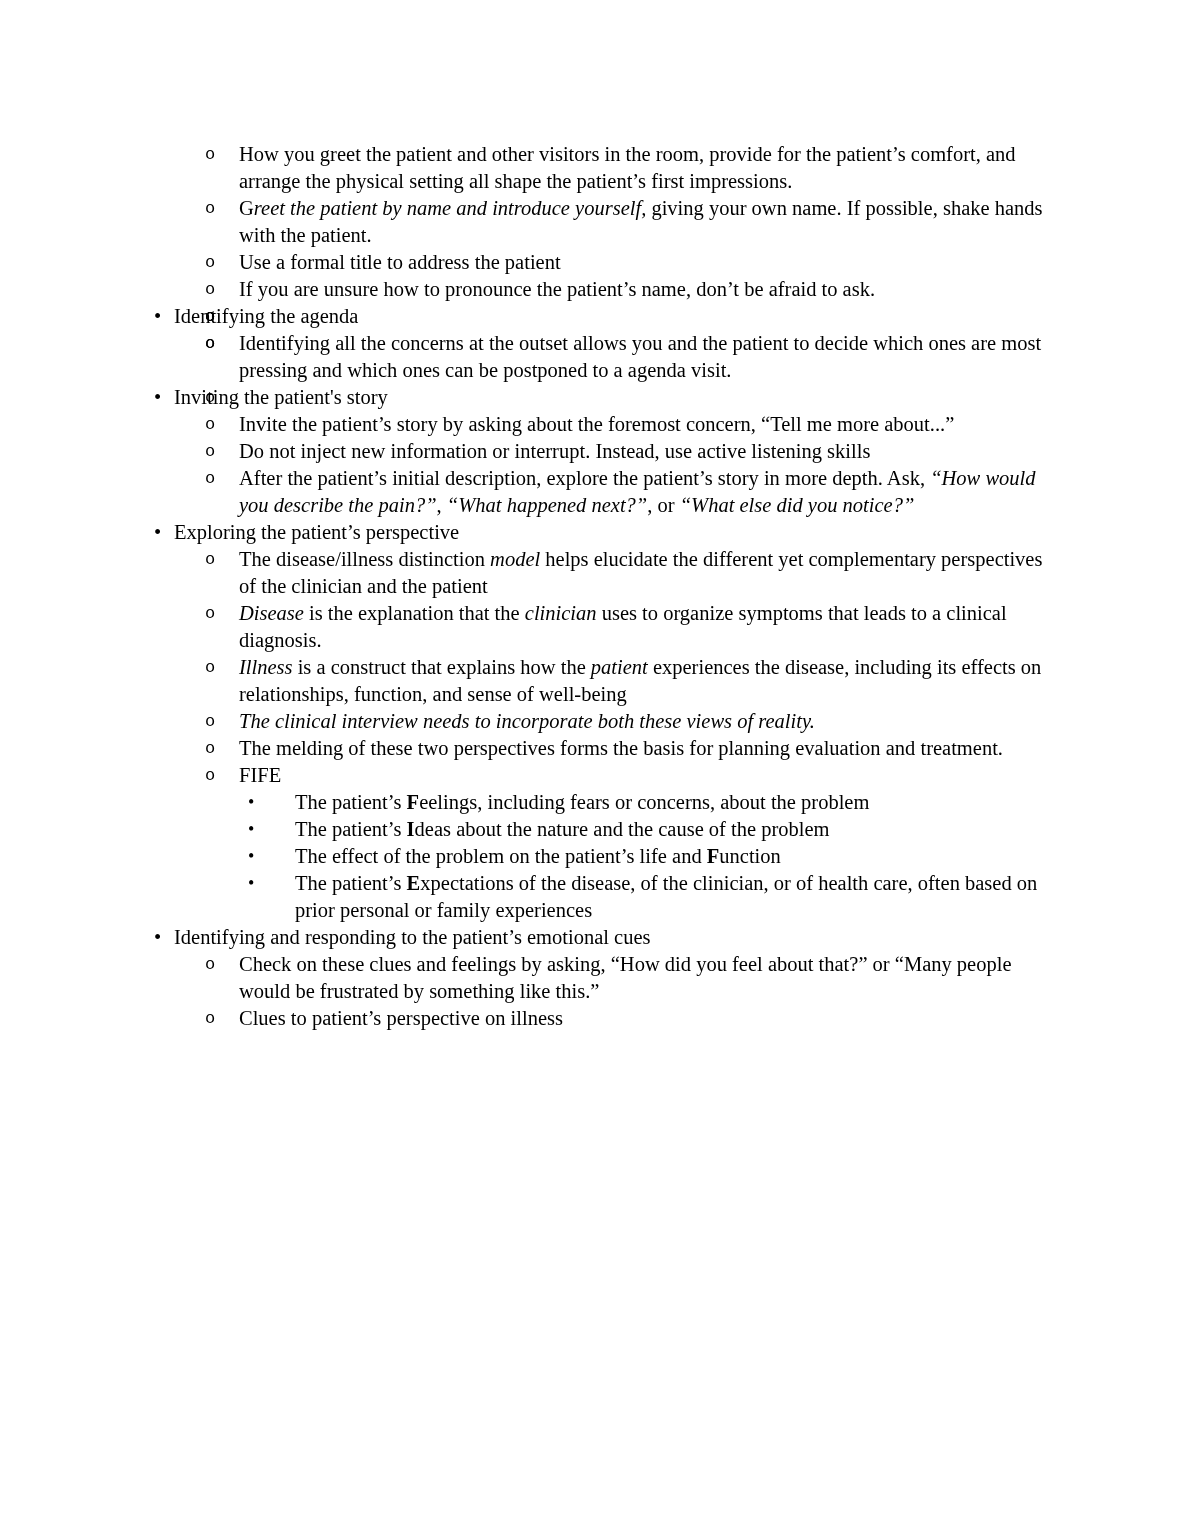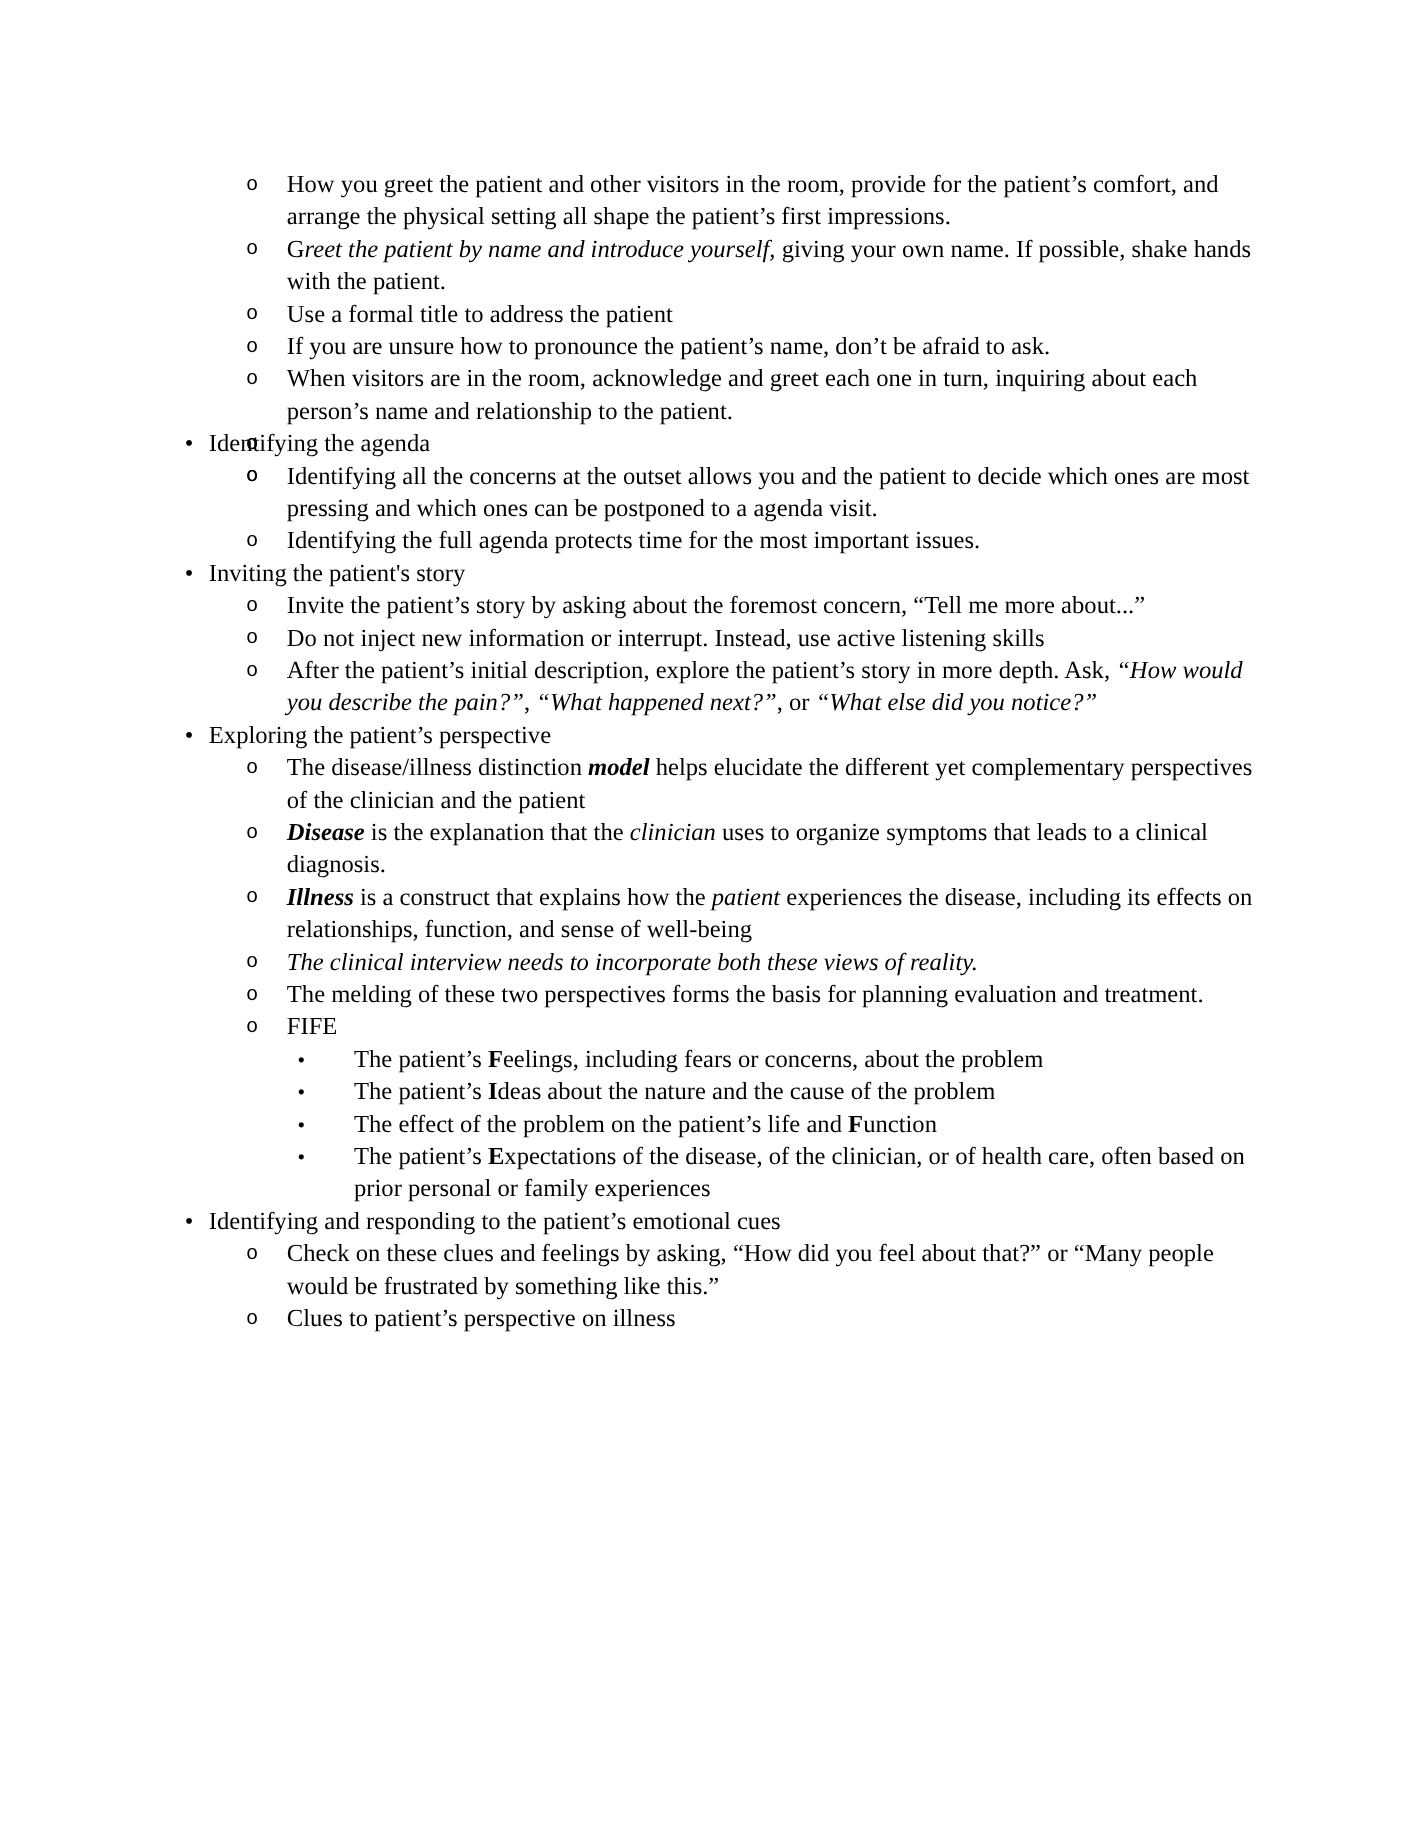--- a/index.html
+++ b/index.html
@@ -37,37 +37,37 @@
   }
   .m1 { left: 154px; }
   .m2 {
     left: 205px;
     font-family: "Liberation Mono", monospace;
     font-size: 17px;
   }
   .m3 { left: 248px; font-size: 18px; }
   .it   { font-style: italic; }
   .bd   { font-weight: bold; }
-  .bdit { font-weight: bold; font-style: italic; }
+  .bdit { font-weight: normal; font-style: italic; }
 </style>
 </head>
 <body>
 
 <div id="doc">
     <div class="item lvl2"><span class="marker m2">o</span><span>How you greet the patient and other visitors in the room, provide for the patient’s comfort, and arrange the physical setting all shape the patient’s first impressions.</span></div>
     <div class="item lvl2"><span class="marker m2">o</span><span>G</span><span class="it">reet the patient by name and introduce yourself,</span><span> giving your own name. If possible, shake hands with the patient.</span></div>
     <div class="item lvl2"><span class="marker m2">o</span><span>Use a formal title to address the patient</span></div>
     <div class="item lvl2"><span class="marker m2">o</span><span>If you are unsure how to pronounce the patient’s name, don’t be afraid to ask.</span></div>
-    <div class="item lvl2"><span class="marker m2">o</span><span>When visitors are in the room, acknowledge and greet each one in turn, inquiring about each person’s name and relationship to the patient.</span></div>
+    <div class="item lvl2"><span class="marker m2">o</span></div>
     <div class="item lvl2"><span class="marker m2">o</span></div>
     <div class="item lvl2"><span class="marker m2">o</span></div>
     <div class="item lvl1"><span class="marker m1">•</span><span>Identifying the agenda</span></div>
     <div class="item lvl2"><span class="marker m2">o</span></div>
     <div class="item lvl2"><span class="marker m2">o</span><span>Identifying all the concerns at the outset allows you and the patient to decide which ones are most pressing and which ones can be postponed to a agenda visit.</span></div>
-    <div class="item lvl2"><span class="marker m2">o</span><span>Identifying the full agenda protects time for the most important issues.</span></div>
+    <div class="item lvl2"><span class="marker m2">o</span></div>
     <div class="item lvl1"><span class="marker m1">•</span><span>Inviting the patient's story</span></div>
     <div class="item lvl2"><span class="marker m2">o</span><span>Invite the patient’s story by asking about the foremost concern, “Tell me more about...”</span></div>
     <div class="item lvl2"><span class="marker m2">o</span><span>Do not inject new information or interrupt. Instead, use active listening skills</span></div>
     <div class="item lvl2"><span class="marker m2">o</span><span>After the patient’s initial description, explore the patient’s story in more depth. Ask, </span><span class="it">“How would you describe the pain?”</span><span>, </span><span class="it">“What happened next?”</span><span>, or </span><span class="it">“What else did you notice?”</span></div>
     <div class="item lvl1"><span class="marker m1">•</span><span>Exploring the patient’s perspective</span></div>
     <div class="item lvl2"><span class="marker m2">o</span><span>The disease/illness distinction </span><span class="bdit">model</span><span> helps elucidate the different yet complementary perspectives of the clinician and the patient</span></div>
     <div class="item lvl2"><span class="marker m2">o</span><span class="bdit">Disease</span><span> is the explanation that the </span><span class="it">clinician</span><span> uses to organize symptoms that leads to a clinical diagnosis.</span></div>
     <div class="item lvl2"><span class="marker m2">o</span><span class="bdit">Illness</span><span> is a construct that explains how the </span><span class="it">patient</span><span> experiences the disease, including its effects on relationships, function, and sense of well-being</span></div>
     <div class="item lvl2"><span class="marker m2">o</span><span class="it">The clinical interview needs to incorporate both these views of reality.</span></div>
     <div class="item lvl2"><span class="marker m2">o</span><span>The melding of these two perspectives forms the basis for planning evaluation and treatment.</span></div>

